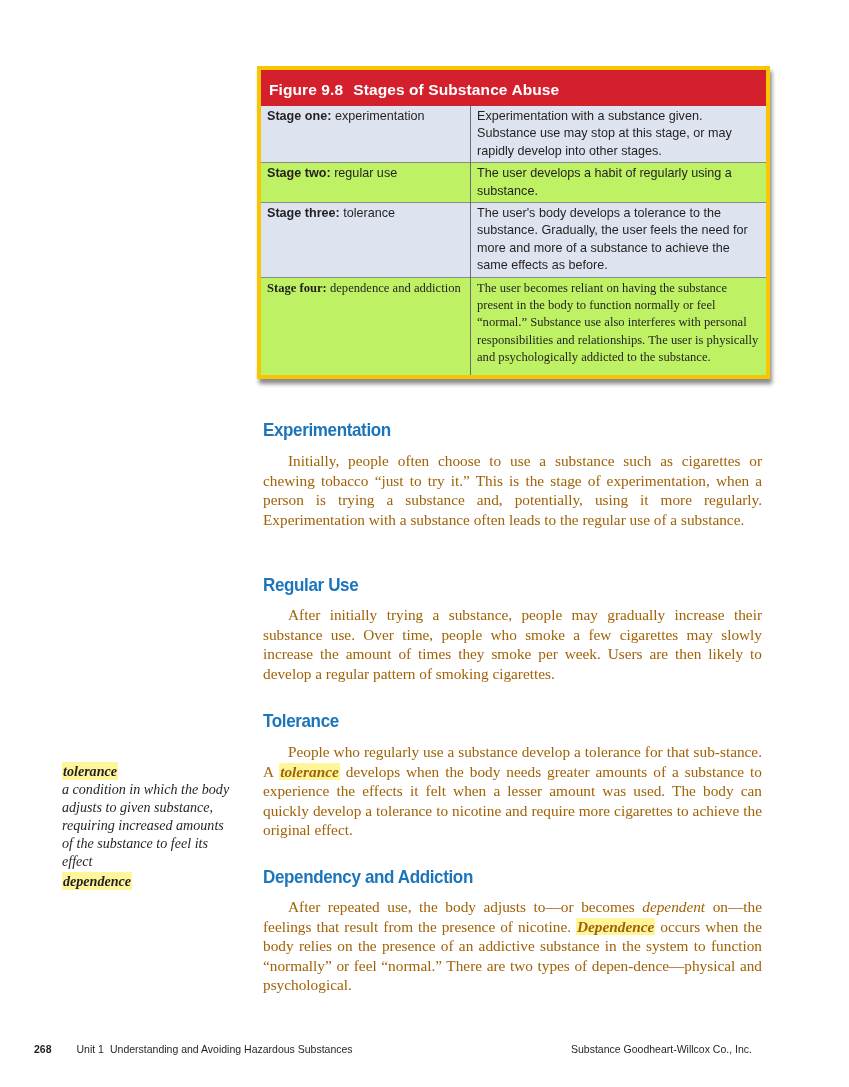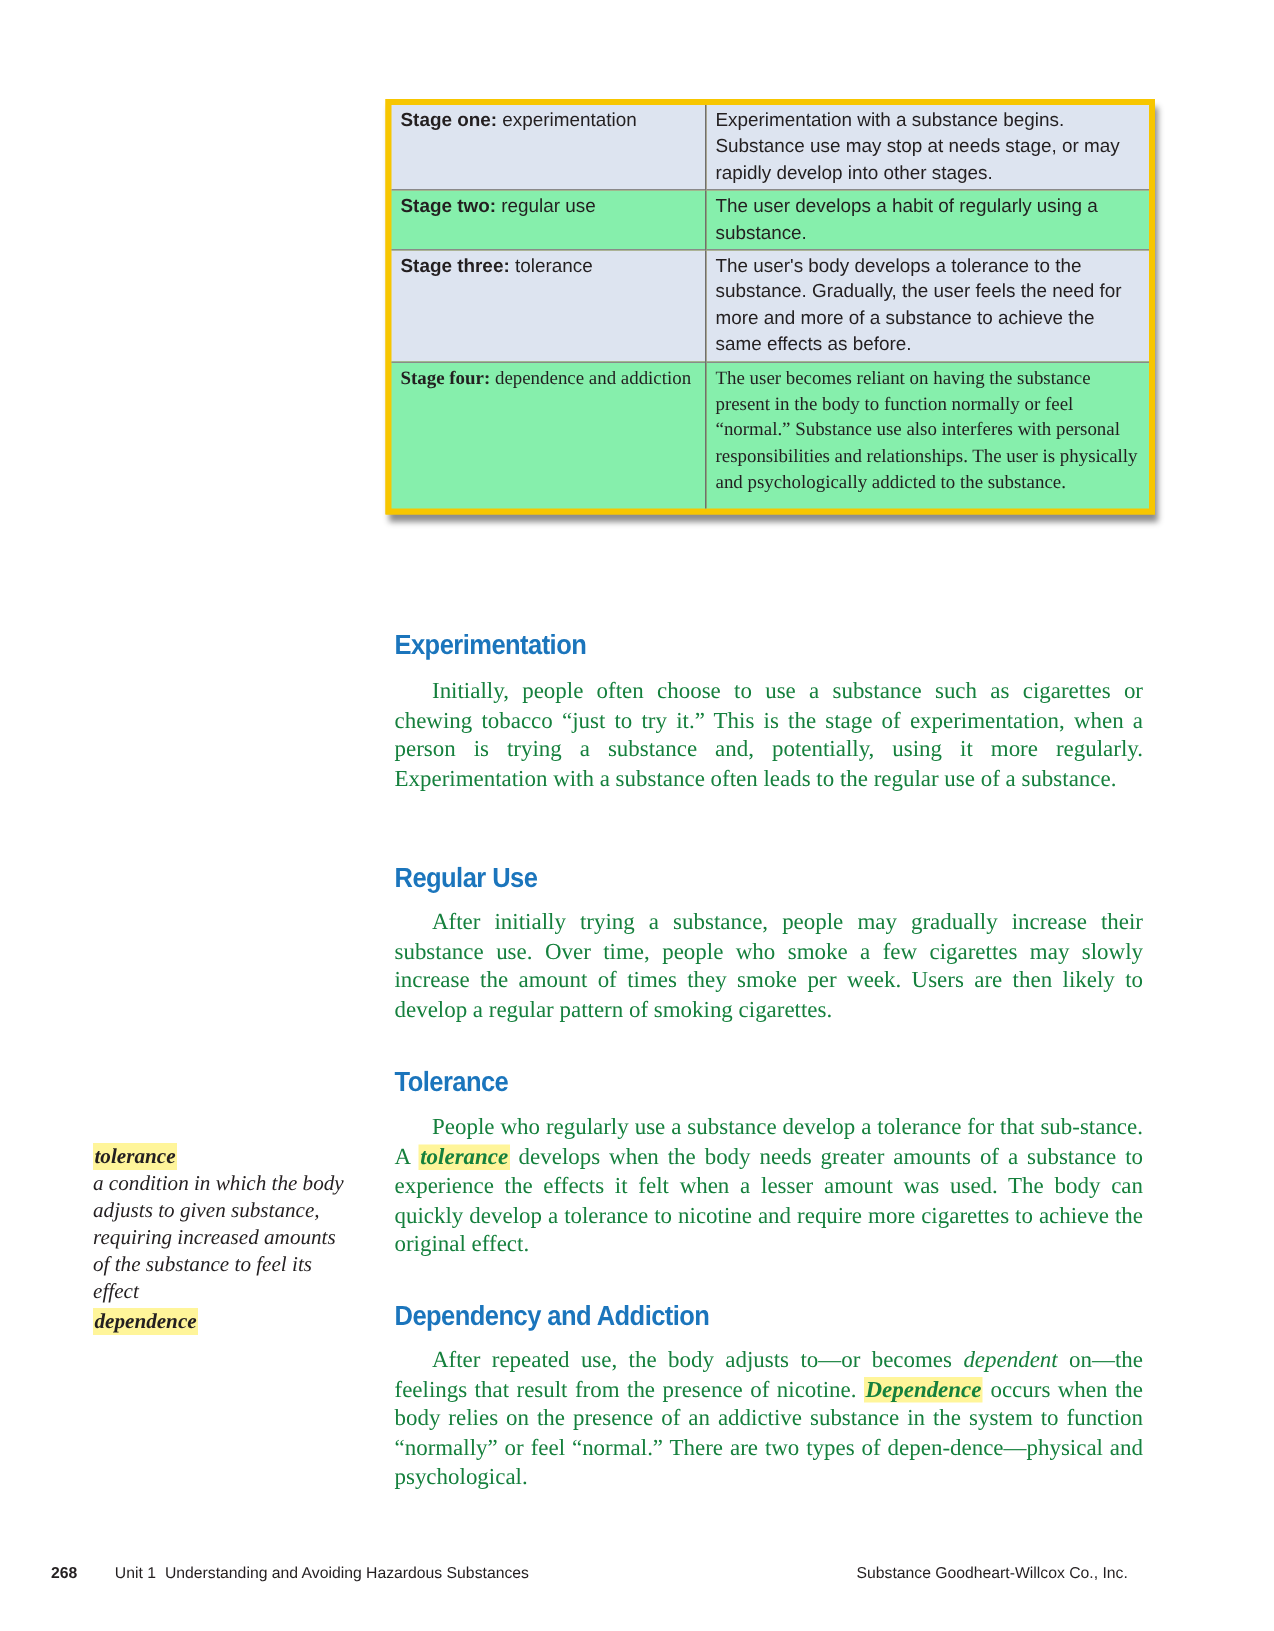--- a/index.html
+++ b/index.html
@@ -42,21 +42,21 @@
   }
   table.stages td {
     vertical-align: top;
     padding: 2px 6px 2px 6px;
     border-top: 1px solid #8a8a8a;
     margin-left: 26px;
   }
   table.stages tr:first-child td { border-top: none; }
   table.stages td.stage { width: 197px; border-right: 1px solid #6f6f6f; }
   table.stages tr.blue td { background: #dde4f0; }
-  table.stages tr.gray td { background: #86efac; }
+  table.stages tr.gray td { background: #bef264; }
   table.stages td.desc { padding-left: 6px; padding-right: 4px; }
   table.stages tr.last td { padding-bottom: 8px; font-family: Liberation Serif, serif; }
   .stage b { font-weight: bold; }
 
   
   .heading {
     position: absolute;
     left: 263px;
     font-family: "Liberation Sans", sans-serif;
     font-weight: bold;
@@ -67,21 +67,21 @@
     transform-origin: left center;
   }
   .para {
     position: absolute;
     left: 263px;
     width: 499px;
     font-size: 15.3px;
     line-height: 19.6px;
     text-align: justify;
     text-indent: 25px;
-    color: #15803d;
+    color: #a16207;
   }
   .key {
     background: #fff59a;
     font-weight: bold;
     font-style: italic;
     padding: 0 1px;
   }
   .ital { font-style: italic; }
 
   
@@ -119,25 +119,28 @@
     left: 571px; top: 1043px;
     font-family: "Liberation Sans", sans-serif;
     font-size: 10.5px;
     color: #231f20;
   }
 </style>
 </head>
 <body>
 
 <div class="figure">
+  <div class="figure-title">
+    <span>Figure 9.8</span><span class="sp"></span><span>Stages of Substance Abuse</span>
+  </div>
   <table class="stages">
     <tbody>
         <tr class="blue">
       <td class="stage"><b>Stage one:</b> <span>experimentation</span></td>
-      <td class="desc">Experimentation with a substance begins. Substance use may stop at needs stage, or may rapidly develop into other stages.</td>
+      <td class="desc">Experimentation with a substance given. Substance use may stop at this stage, or may rapidly develop into other stages.</td>
     </tr>
     <tr class="gray">
       <td class="stage"><b>Stage two:</b> <span>regular use</span></td>
       <td class="desc">The user develops a habit of regularly using a substance.</td>
     </tr>
     <tr class="blue">
       <td class="stage"><b>Stage three:</b> <span>tolerance</span></td>
       <td class="desc">The user's body develops a tolerance to the substance. Gradually, the user feels the need for more and more of a substance to achieve the same effects as before.</td>
     </tr>
     <tr class="gray last">

